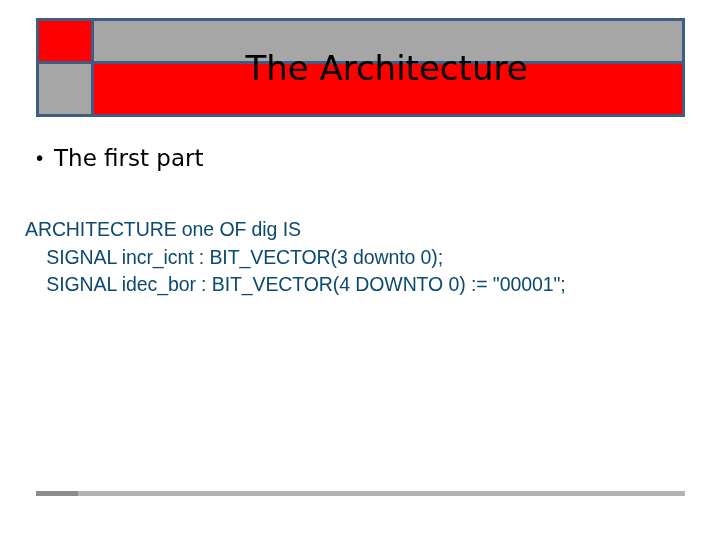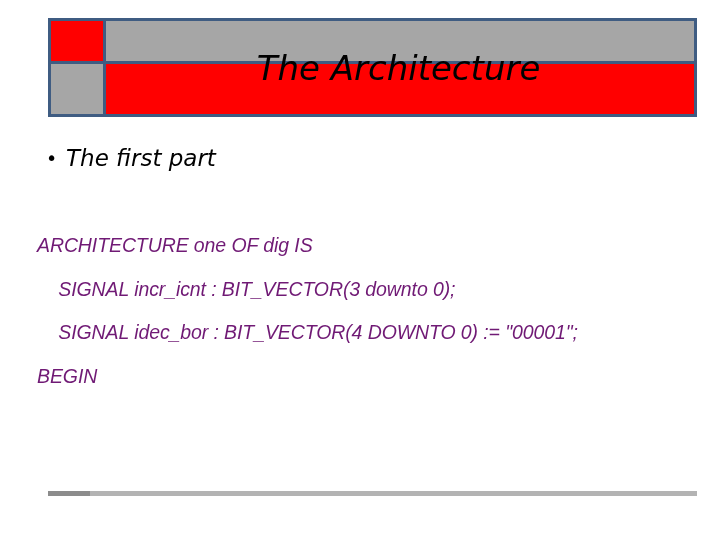--- a/index.html
+++ b/index.html
@@ -11,25 +11,24 @@
     height: 540px;
     background: #ffffff;
     font-family: "Liberation Sans", sans-serif;
     overflow: hidden;
     position: relative;
   }
 
   
   .slide {
     position: absolute;
-    left: 12px; top: 0;
+    left: 0; top: 0;
     width: 681px;
     height: 540px;
     background: #ffffff;
-    font-style: italic;
   }
 
   
   .title-banner {
     position: absolute;
     left: 36px;
     top: 18px;
     width: 649px;
     height: 90px;
     border-collapse: collapse;
@@ -96,24 +95,23 @@
   .code-block {
     position: absolute;
     left: 25px;
     top: 216px;
     width: 690px;
   }
   .code-line {
     font-family: "Liberation Sans", sans-serif;
     font-size: 19.5px;
     line-height: 27.5px;
-    color: #701a75;
+    color: #0c4a6e;
     white-space: pre;
     letter-spacing: -0.1px;
-    margin-top: 16px;
   }
 
   
   .footer-rule {
     position: absolute;
     left: 36px;
     top: 491px;
     width: 649px;
     height: 5px;
     background: #b3b3b3;
@@ -184,21 +182,20 @@
   <div class="title-text">The Architecture</div>
 
   <ul class="bullet-list">
     <li class="bullet-item">The first part</li>
   </ul>
 
   <div class="code-block">
     <div class="code-line">ARCHITECTURE one OF dig IS</div>
     <div class="code-line">    SIGNAL incr_icnt : BIT_VECTOR(3 downto 0);</div>
     <div class="code-line">    SIGNAL idec_bor : BIT_VECTOR(4 DOWNTO 0) := "00001";</div>
-    <div class="code-line">BEGIN</div>
   </div>
 
   <div class="footer-rule">
     <div class="footer-rule-accent"></div>
   </div>
 
 
 </div>
 
 </body></html>

